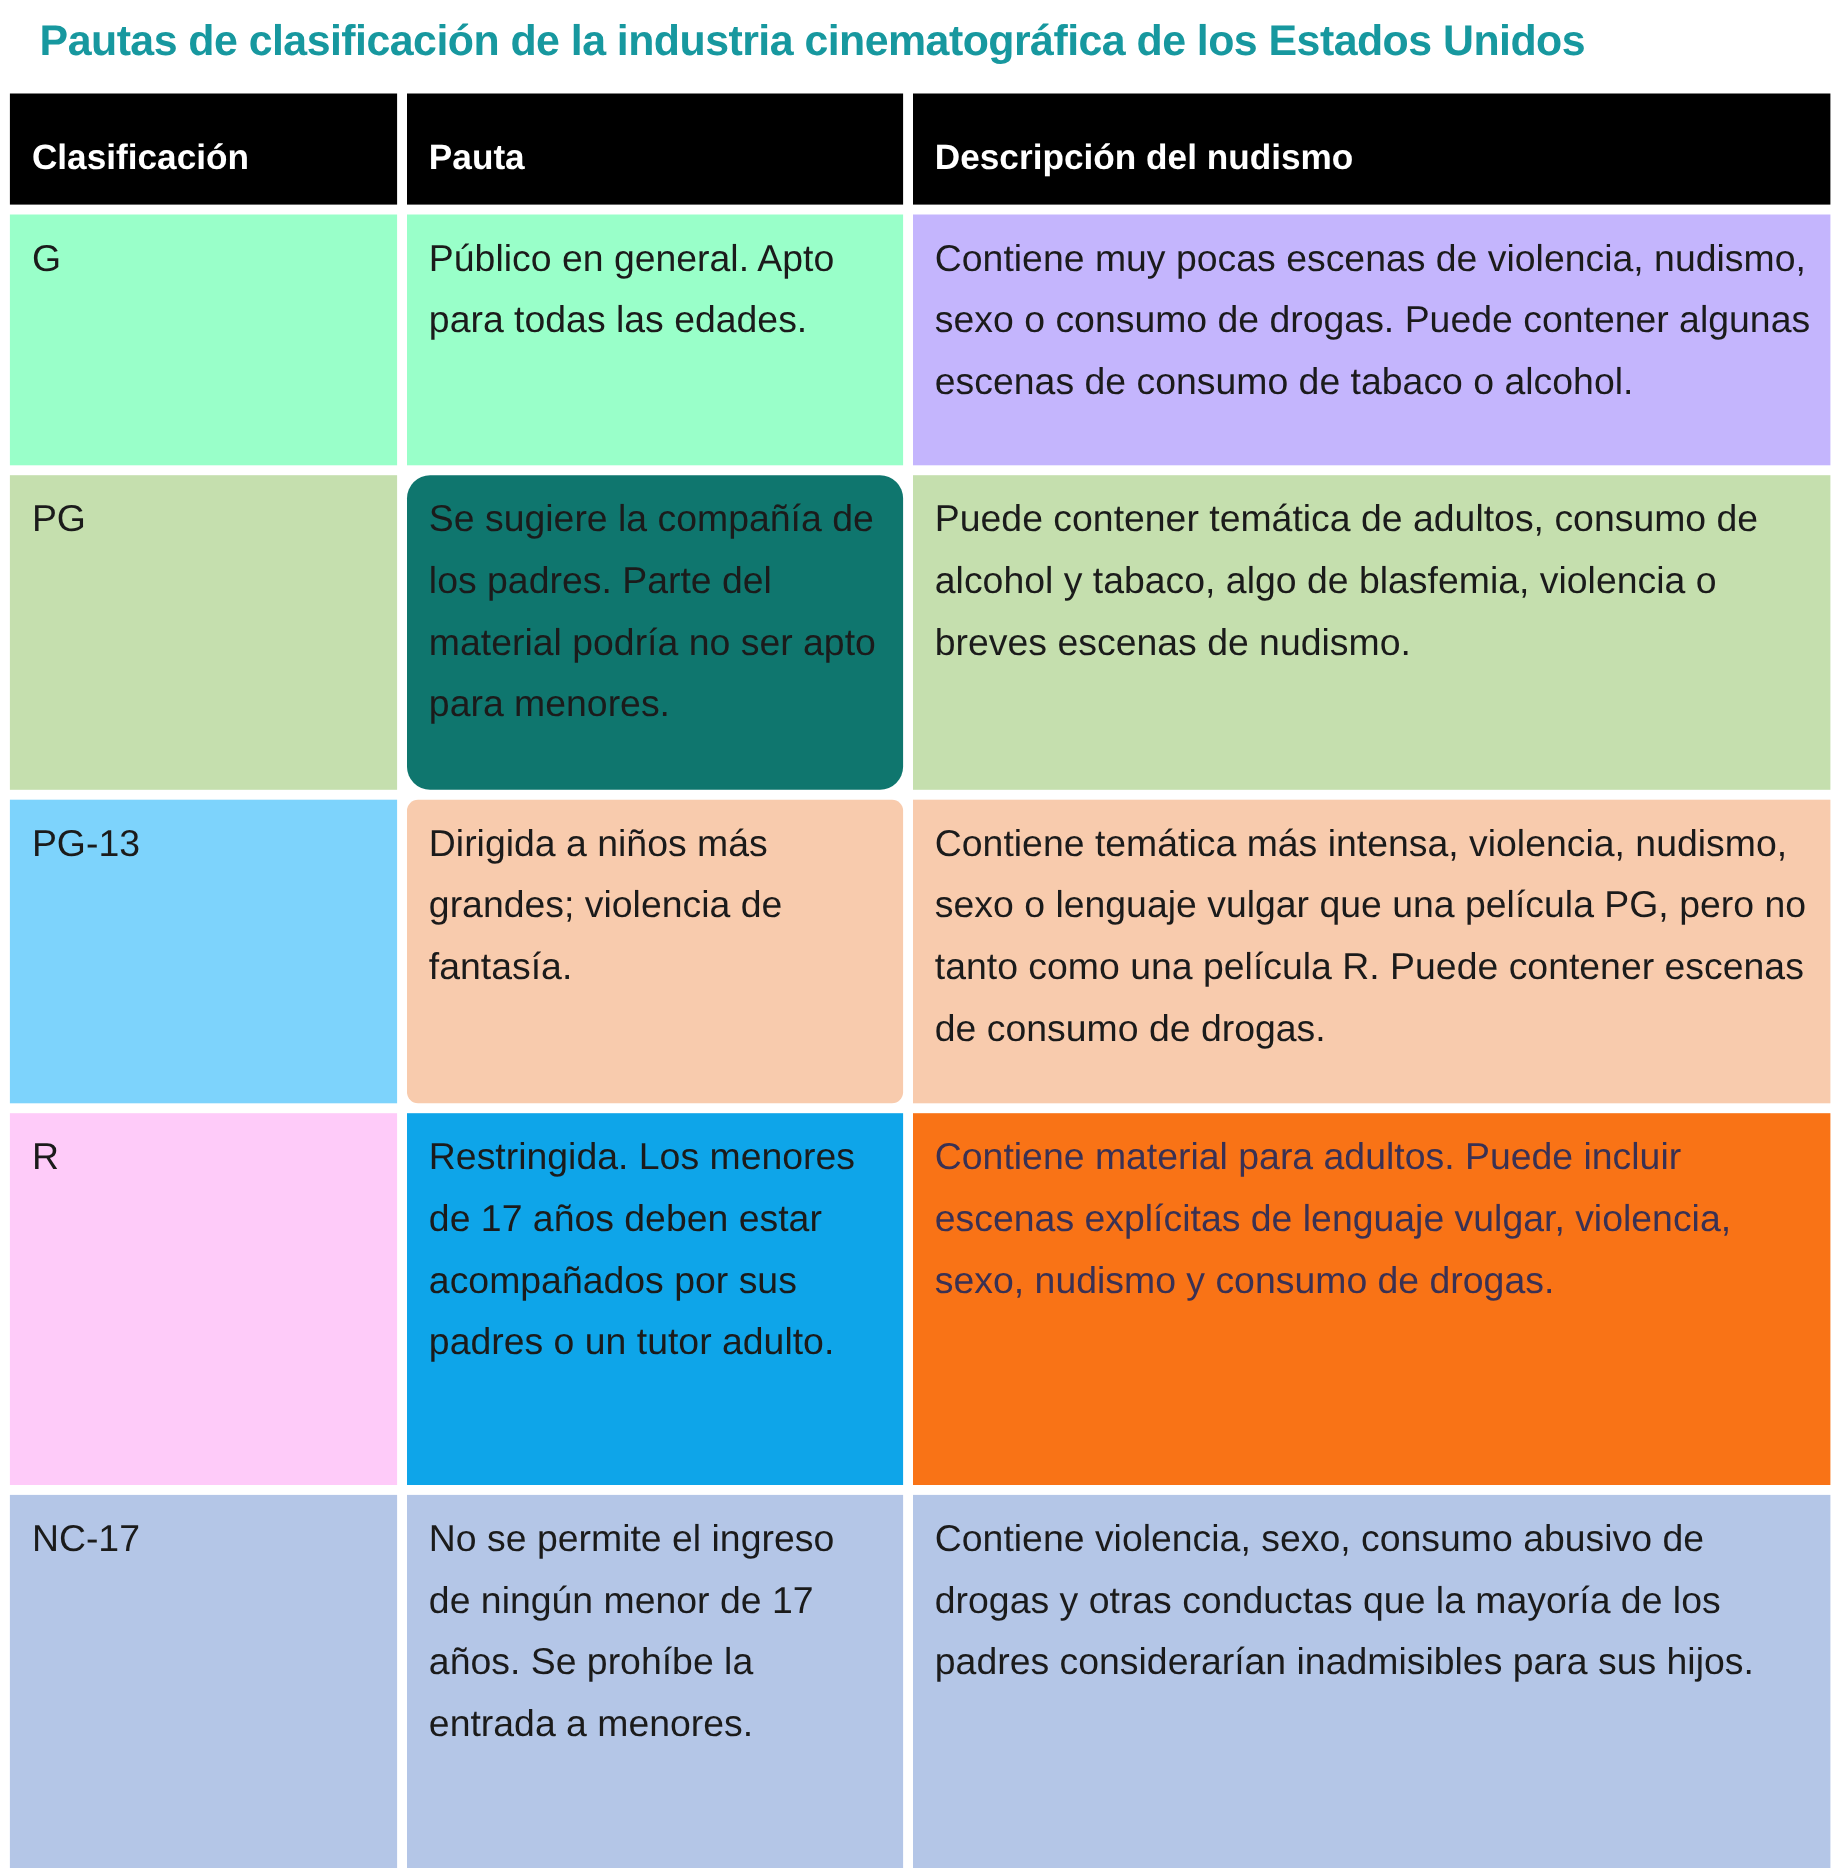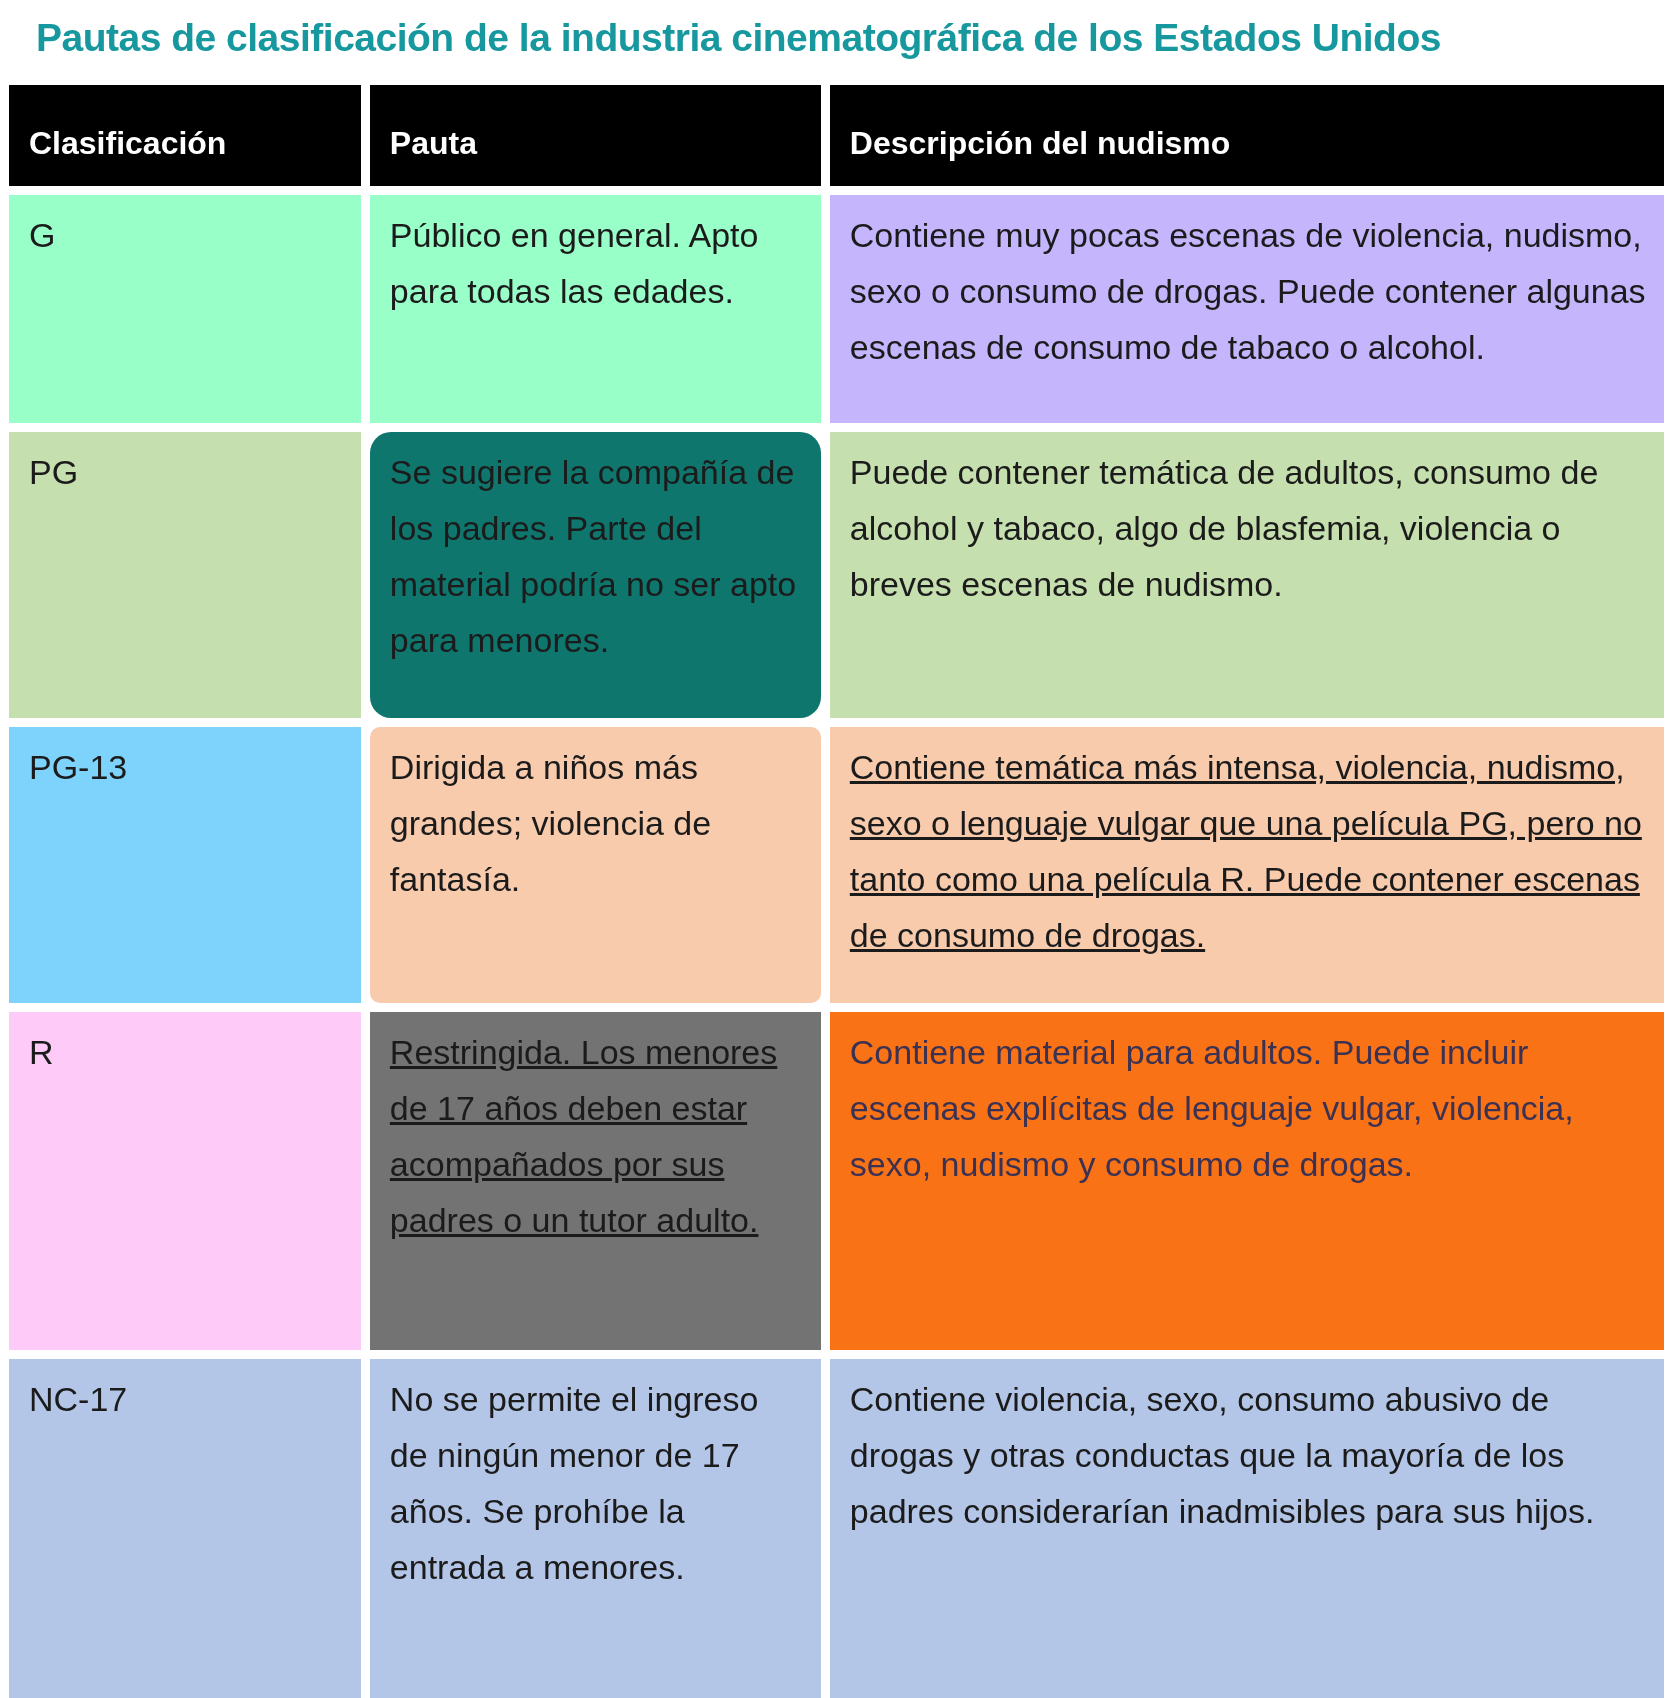--- a/index.html
+++ b/index.html
@@ -80,25 +80,25 @@
           <td style="background: #c4b5fd;">Contiene muy pocas escenas de violencia, nudismo, sexo o consumo de drogas. Puede contener algunas escenas de consumo de tabaco o alcohol.</td>
         </tr>
         <tr class="body-row-1">
           <td style="background: rgb(197, 223, 174);">PG</td>
           <td style="background: #0f766e; border-radius: 21px;">Se sugiere la compañía de los padres. Parte del material podría no ser apto para menores.</td>
           <td style="background: rgb(197, 223, 174);">Puede contener temática de adultos, consumo de alcohol y tabaco, algo de blasfemia, violencia o breves escenas de nudismo.</td>
         </tr>
         <tr class="body-row-2">
           <td style="background: #7dd3fc;">PG-13</td>
           <td style="background: rgb(248, 203, 173); border-radius: 10px;">Dirigida a niños más grandes; violencia de fantasía.</td>
-          <td style="background: rgb(248, 203, 173); text-decoration: underline;">Contiene temática más intensa, violencia, nudismo, sexo o lenguaje vulgar que una película PG, pero no tanto como una película R. Puede contener escenas de consumo de drogas.</td>
+          <td style="background: rgb(248, 203, 173);">Contiene temática más intensa, violencia, nudismo, sexo o lenguaje vulgar que una película PG, pero no tanto como una película R. Puede contener escenas de consumo de drogas.</td>
         </tr>
         <tr class="body-row-3">
           <td style="background: rgb(254, 203, 249);">R</td>
-          <td style="background: #737373; text-decoration: underline;">Restringida. Los menores de 17 años deben estar acompañados por sus padres o un tutor adulto.</td>
+          <td style="background: #0ea5e9;">Restringida. Los menores de 17 años deben estar acompañados por sus padres o un tutor adulto.</td>
           <td style="background: #f97316; color: rgb(58, 49, 83);">Contiene material para adultos. Puede incluir escenas explícitas de lenguaje vulgar, violencia, sexo, nudismo y consumo de drogas.</td>
         </tr>
         <tr class="body-row-4">
           <td style="background: rgb(180, 198, 231);">NC-17</td>
           <td style="background: rgb(180, 198, 231);">No se permite el ingreso de ningún menor de 17 años. Se prohíbe la entrada a menores.</td>
           <td style="background: rgb(180, 198, 231);">Contiene violencia, sexo, consumo abusivo de drogas y otras conductas que la mayoría de los padres considerarían inadmisibles para sus hijos.</td>
         </tr>
       </tbody>
   </table>
 </div>

